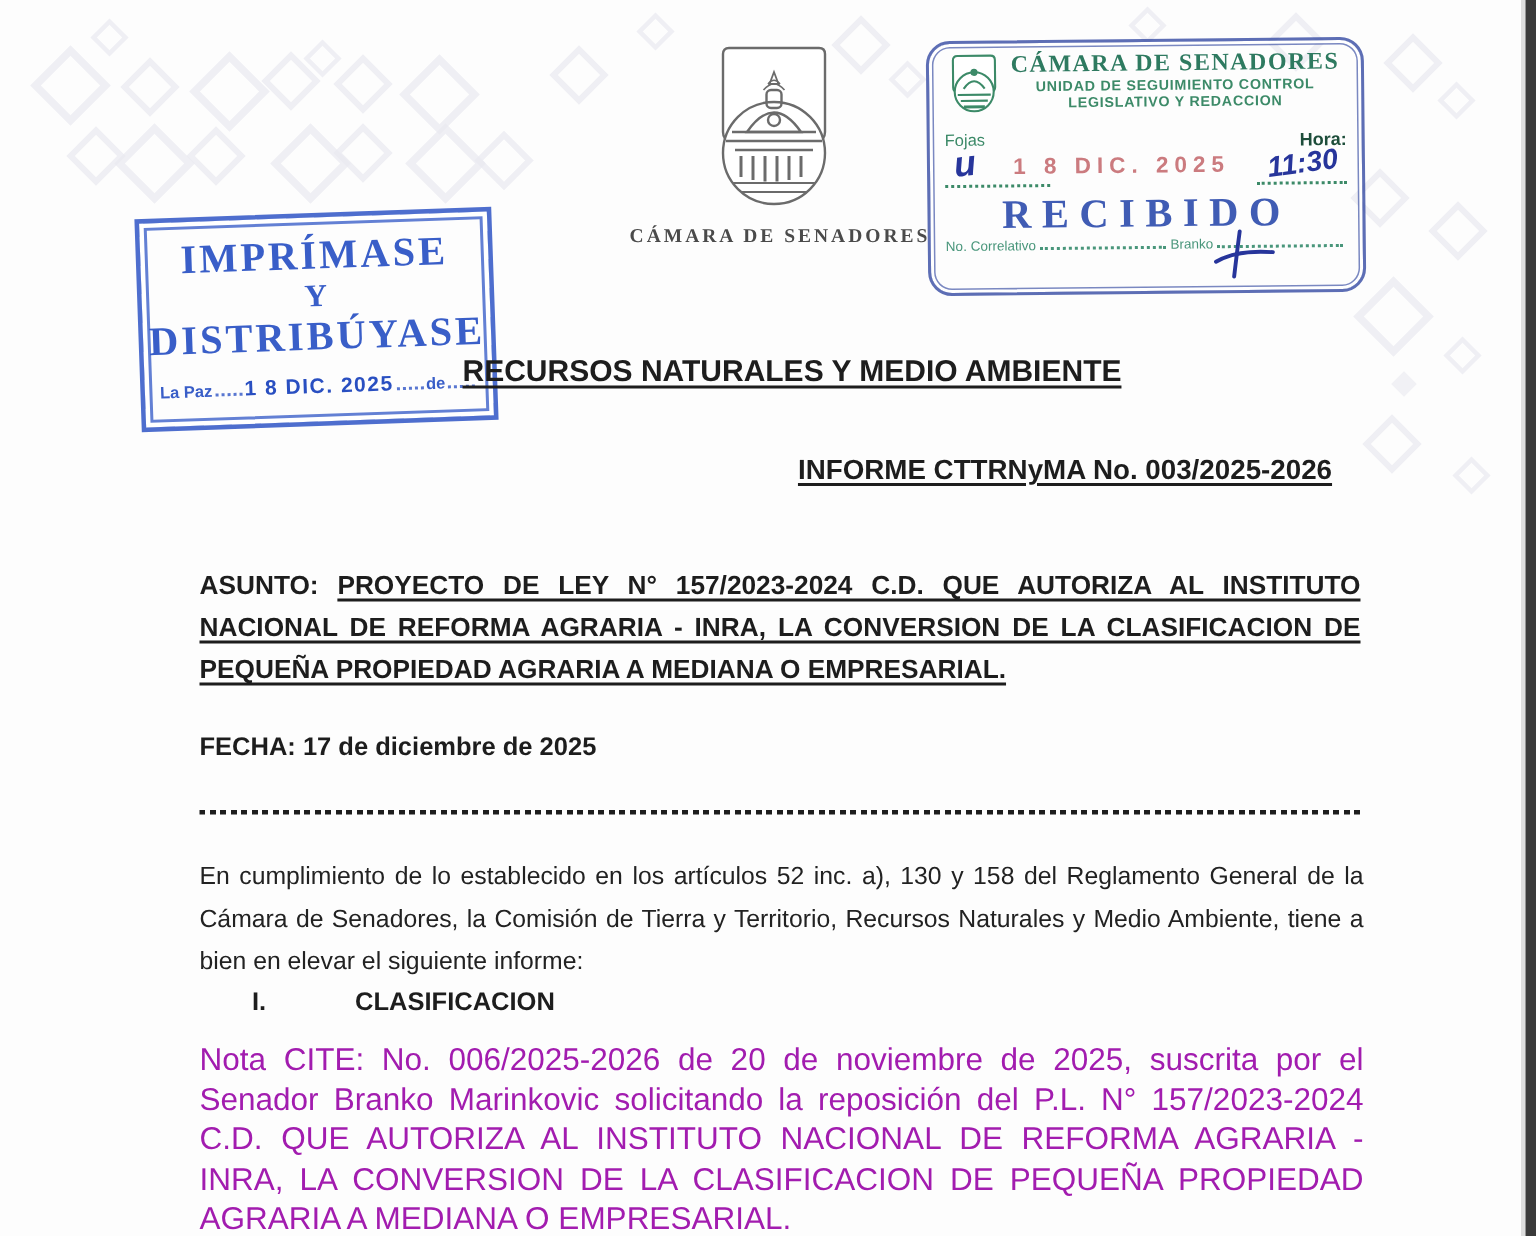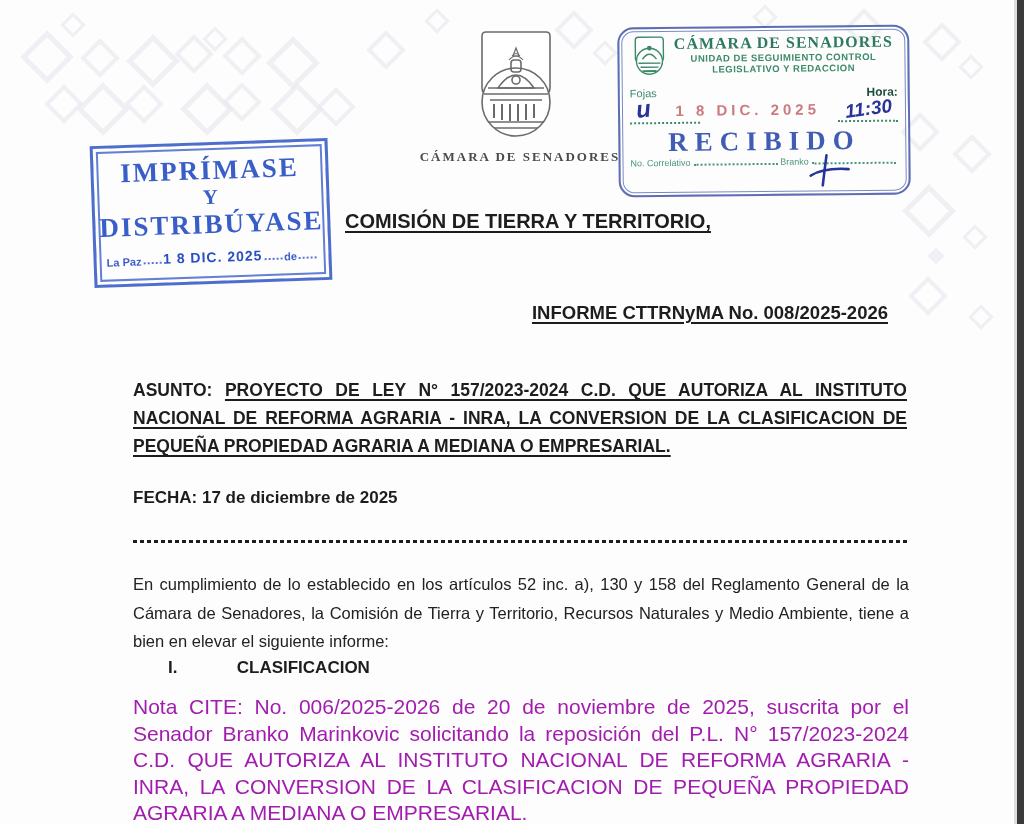--- a/index.html
+++ b/index.html
@@ -255,25 +255,26 @@
     <svg width="44" height="34" viewBox="0 0 44 34">
       <g fill="none" stroke="#27359b" stroke-width="2.6" stroke-linecap="round">
         <path d="M20 2 q-2 14 -4 30"></path>
         <path d="M4 22 q14 -8 38 -6"></path>
       </g>
     </svg>
   </span>
 </div>
 
 <div class="commission">
-  <u>COMISIÓN DE TIERRA Y TERRITORIO,</u><br>
+  <br>
+  <u>RECURSOS NATURALES Y MEDIO AMBIENTE</u>
 </div>
 
 <div class="informe">
-  <u>INFORME CTTRNyMA No. 008/2025-2026</u>
+  <u>INFORME CTTRNyMA No. 003/2025-2026</u>
 </div>
 
 <div class="asunto">
   <span>ASUNTO:</span>
   <u>PROYECTO DE LEY N° 157/2023-2024 C.D. QUE AUTORIZA AL INSTITUTO NACIONAL DE REFORMA AGRARIA - INRA, LA CONVERSION DE LA CLASIFICACION DE PEQUEÑA PROPIEDAD AGRARIA A MEDIANA O EMPRESARIAL.</u>
 </div>
 
 <div class="fecha">FECHA: 17 de diciembre de 2025</div>
 
 <div class="sep"></div>

